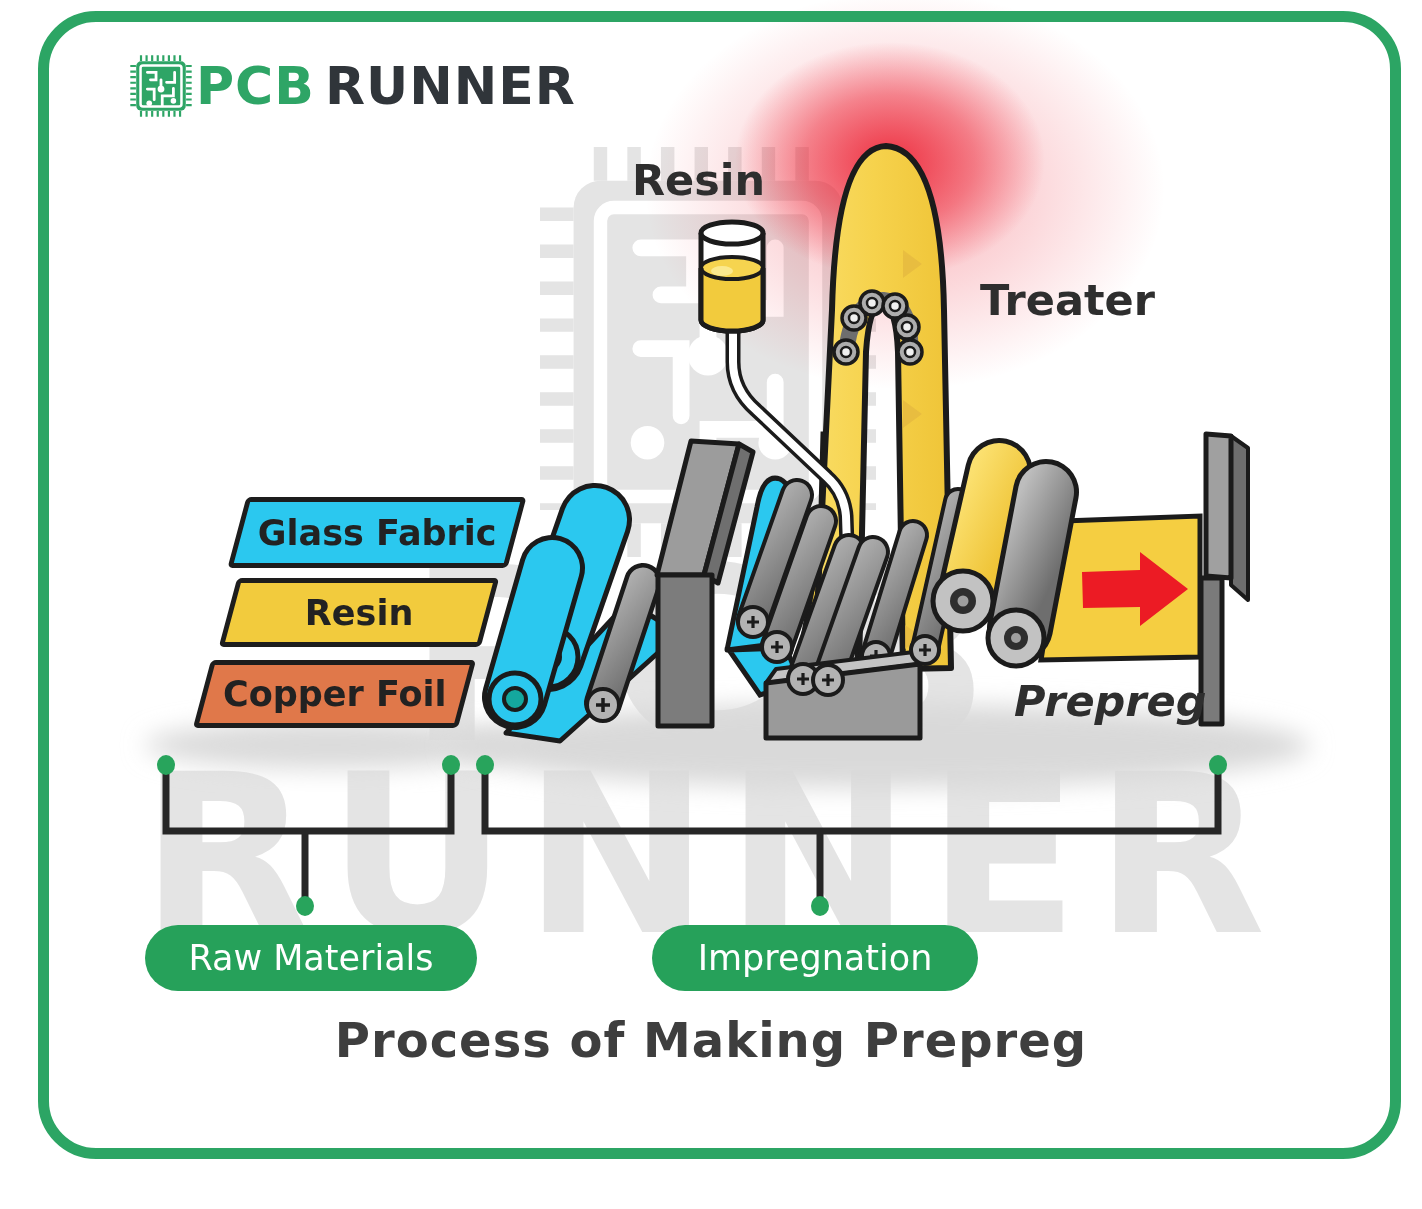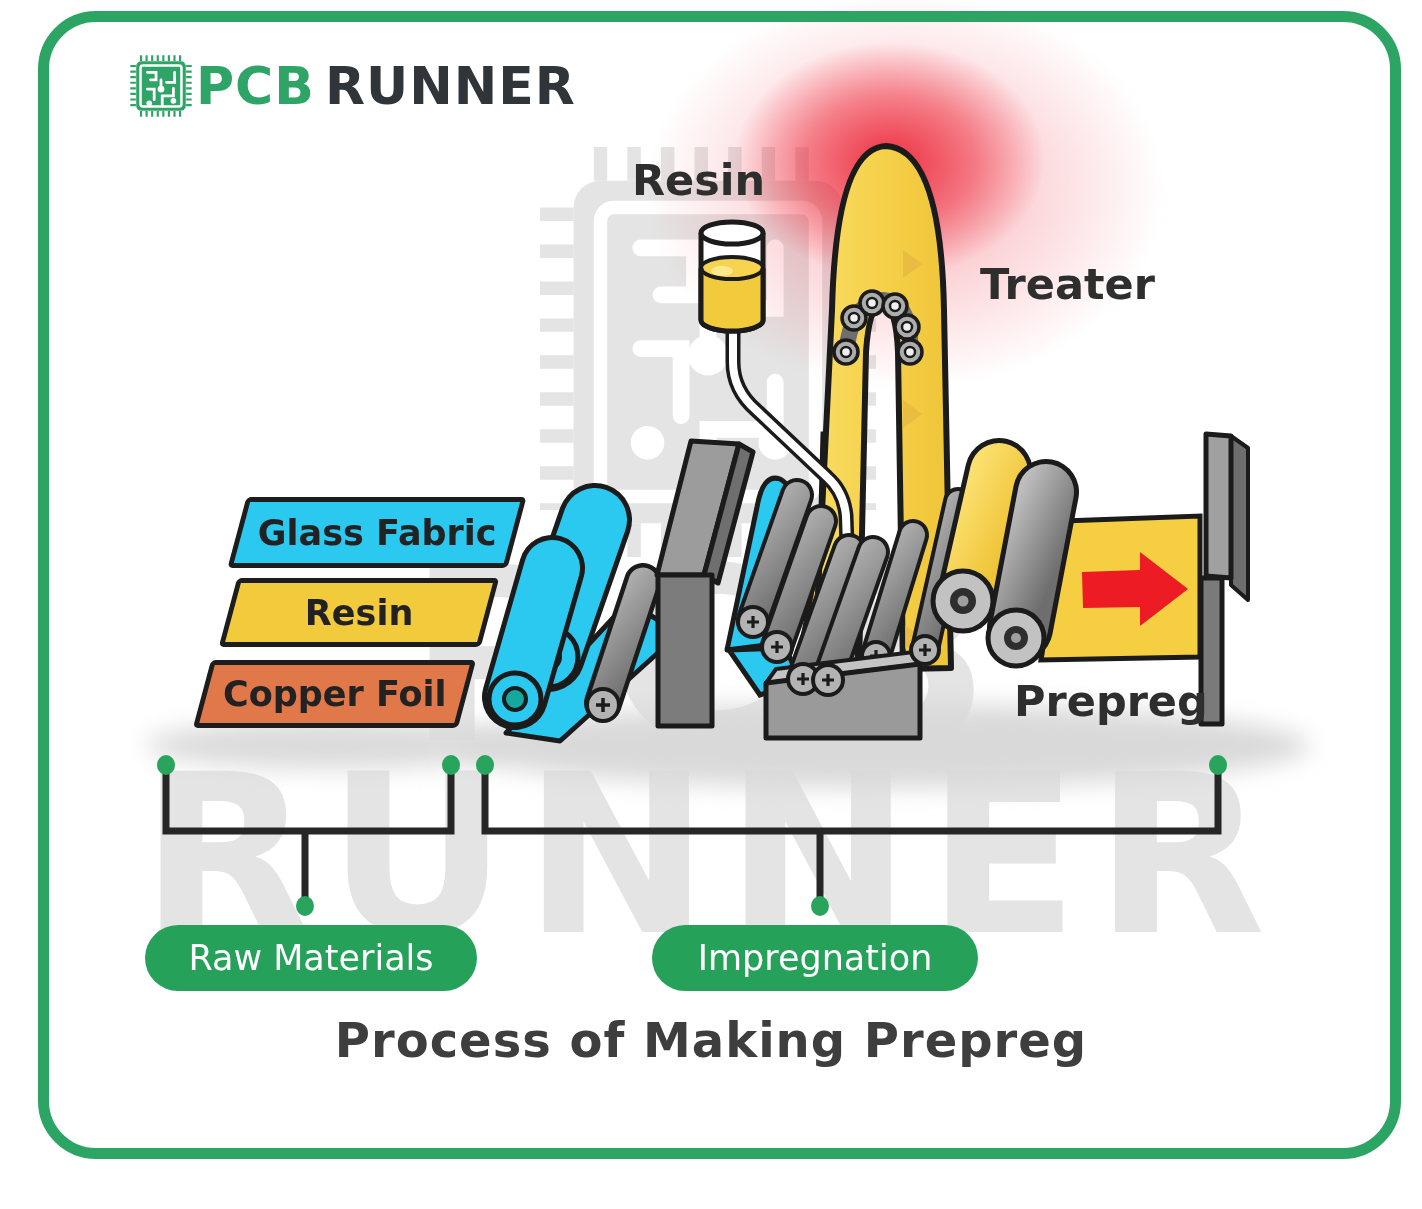--- a/index.html
+++ b/index.html
@@ -31,22 +31,22 @@
        transform:skewX(-15deg);border:5px solid #1d1d1d;border-radius:5px;
        font-size:35px;font-weight:700;color:#222;z-index:3;}
   .mat .inner{transform:skewX(15deg);}
   #mat-glass {left:237px;top:497px;width:270px;height:61px;background:#2BC8EF;}
   #mat-resin {left:228px;top:578px;width:252px;height:59px;background:#F2CB3D;}
   #mat-copper{left:202px;top:660px;width:255px;height:58px;background:#E0784A;}
 
   
   .anno{position:absolute;font-weight:700;color:#2E2E2E;font-size:43px;z-index:4;white-space:nowrap;}
   #anno-resin{left:632px;top:155px;}
-  #anno-treater{left:980px;top:256px;line-height:56px;}
-  #anno-prepreg{left:1014px;top:676px;}
+  #anno-treater{left:980px;top:272px;line-height:56px;}
+  #anno-prepreg{left:1014px;top:676px;font-style:italic;}
 
   
   .pill{position:absolute;top:925px;height:66px;border-radius:33px;background:#26A15A;
         display:flex;align-items:center;justify-content:center;color:#ffffff;
         font-size:35px;font-weight:400;z-index:4;}
   #pill-raw{left:145px;width:332px;}
   #pill-imp{left:652px;width:326px;}
 
   
   #title{position:absolute;left:0;right:0;top:1012px;text-align:center;

